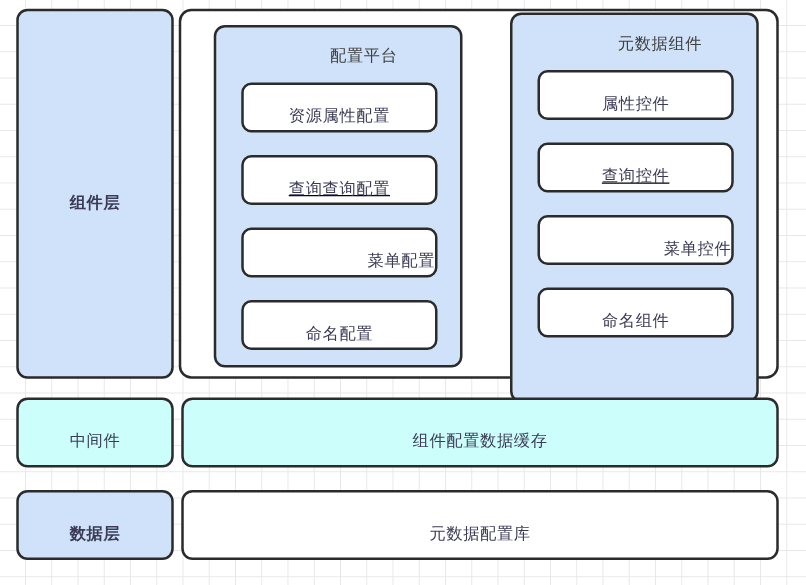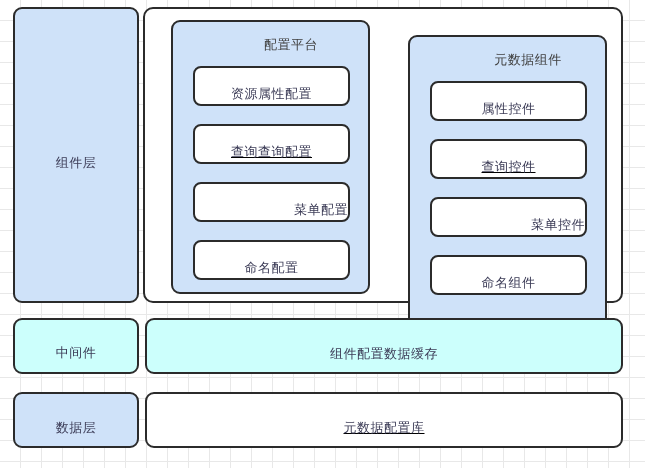--- a/index.html
+++ b/index.html
@@ -40,21 +40,21 @@
   .shape-label {
     color: #3b3b56;
     font-size: 13px;
     line-height: 1.2;
     letter-spacing: 0.5px;
     white-space: nowrap;
     text-align: center;
     margin-top: 16px;
   }
 
-  .fill-blue  { background-color: #cfe2f9; }
+  .fill-blue  { background-color: #cfe2f9; font-weight: bold; }
   .fill-cyan  { background-color: #ccfffc; }
   .fill-white { background-color: #ffffff; }
 
   
   #layer-component-tag {
     left: 13px;  top: 7px;
     width: 126px; height: 296px;
   }
   #component-outer {
     left: 143px; top: 7px;
@@ -68,21 +68,21 @@
     box-sizing: border-box;
     border: 2px solid #2b2b2b;
     border-radius: 9px;
     background-color: #cfe2f9;
   }
   #group-config-platform {
     left: 26px;  top: 11px;
     width: 199px; height: 274px;
   }
   #group-metadata-comp {
-    left: 263px; top: 26px;
+    left: 263px; top: 1px;
     width: 199px; height: 312px;
   }
   .group-title {
     position: absolute;
     left: 0; right: 0; top: 14px;
     text-align: center;
     color: #404040;
     font-size: 13px;
     letter-spacing: 0.5px;
     white-space: nowrap;
@@ -118,21 +118,21 @@
     width: 478px; height: 56px; align-items: center;
   }
 
   
   #layer-data-tag {
     left: 13px;  top: 392px;
     width: 126px; height: 56px;
   }
   #data-content {
     left: 145px; top: 392px;
-    width: 478px; height: 56px; text-decoration: underline;
+    width: 478px; height: 56px;
   }
 </style>
 </head>
 <body>
 
 <div id="canvas">
 
   <div class="shape fill-blue" id="layer-component-tag">
     <span class="shape-label">组件层</span>
   </div>

